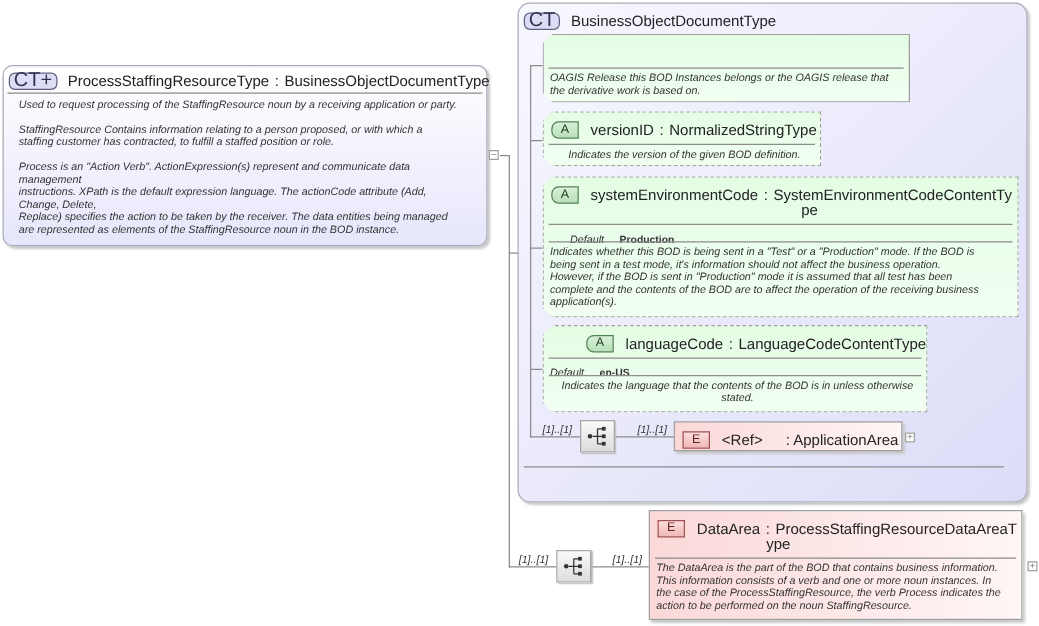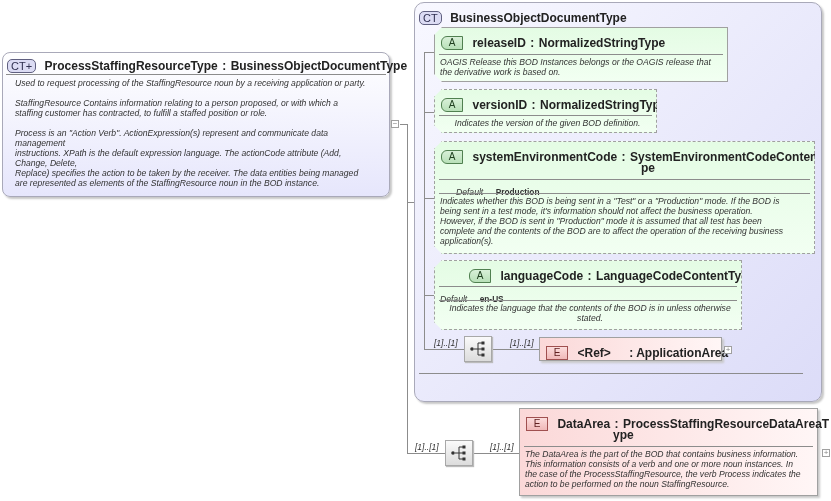--- a/index.html
+++ b/index.html
@@ -4,22 +4,22 @@
 <style>
   html,body{margin:0;padding:0;background:#ffffff;}
   body{width:831px;height:501px;position:relative;overflow:hidden;font-family:"Liberation Sans",sans-serif;}
   .abs{position:absolute;}
   .ln{position:absolute;background:#8c8c8c;}
   .box{position:absolute;box-sizing:border-box;}
   .ct-main{left:2px;top:52px;width:388px;height:145px;border:1px solid #a9a9b9;border-radius:8px;
     background:linear-gradient(to bottom,#ffffff 0%,#e6e6fc 100%);box-shadow:2px 2px 2px #c8c8c8;}
   .ct-base{left:414px;top:2px;width:408px;height:400px;border:1px solid #a9a9b9;border-radius:10px;
     background:linear-gradient(to bottom right,#f8f8ff 0%,#dcdcf8 100%);box-shadow:2px 2px 2px #c8c8c8;}
-  .badge{display:inline-block;border:1px solid #606080;border-radius:5px;font-size:11px;line-height:12px;padding:0 3px;background:#dcdcf4;color:#303050;vertical-align:middle;}
-  .title{font-weight:bold;font-size:12px;color:#222;}
+  .badge{display:inline-block;border:1px solid #606080;border-radius:5px;font-size:16px;line-height:12px;padding:0 3px;background:#dcdcf4;color:#303050;vertical-align:middle;}
+  .title{font-weight:normal;font-size:12px;color:#222;}
   .desc{font-style:italic;font-size:8.6px;line-height:10px;color:#333;white-space:pre-line;}
   .hr{position:absolute;height:1px;background:#8c8c8c;}
   .attr{position:absolute;box-sizing:border-box;background:linear-gradient(to bottom,#e4fce4,#f2fff2);
     clip-path:polygon(8px 0,100% 0,100% 100%,8px 100%,0 calc(100% - 8px),0 8px);}
   .attr.solid{border:1px solid #a0a0a0;box-shadow:2px 2px 2px #c8c8c8;}
   .attr.dashed{border:1px dashed #a0a0a0;}
   .abadge{display:inline-block;width:20px;height:12px;border:1px solid #508050;border-radius:6px 0 0 6px;background:linear-gradient(#d8f0d8,#b8e0b8);
     font-size:10px;line-height:12px;text-align:center;color:#204020;vertical-align:middle;}
   .ebadge{display:inline-block;width:20px;height:12px;border:1px solid #a05050;background:linear-gradient(#fcdcdc,#f0b8b8);
     font-size:10px;line-height:12px;text-align:center;color:#602020;vertical-align:middle;}
@@ -71,26 +71,20 @@
 
 <div class="ln" style="left:424px;top:52px;width:1px;height:298px;"></div>
 <div class="ln" style="left:424px;top:52px;width:10px;height:1px;"></div>
 <div class="ln" style="left:424px;top:112px;width:10px;height:1px;"></div>
 <div class="ln" style="left:424px;top:198px;width:10px;height:1px;"></div>
 <div class="ln" style="left:424px;top:295px;width:10px;height:1px;"></div>
 <div class="ln" style="left:424px;top:349px;width:40px;height:1px;"></div>
 <div class="ln" style="left:492px;top:349px;width:48px;height:1px;"></div>
 
 <div class="attr solid" style="left:434px;top:27px;width:294px;height:55px;">
-  <div class="abs" style="left:6px;top:5px;white-space:nowrap;">
-    <span class="abadge">A</span>
-    <span class="title" style="margin-left:5px;">releaseID</span>
-    <span class="title">:</span>
-    <span class="title">NormalizedStringType</span>
-  </div>
   <div class="hr" style="left:4px;right:4px;top:26px;"></div>
   <div class="abs desc" style="left:5px;top:29px;width:285px;">OAGIS Release this BOD Instances belongs or the OAGIS release that
 the derivative work is based on.</div>
 </div>
 
 <div class="attr dashed" style="left:434px;top:89px;width:223px;height:44px;">
   <div class="abs" style="left:6px;top:5px;white-space:nowrap;">
     <span class="abadge">A</span>
     <span class="title" style="margin-left:5px;">versionID</span>
     <span class="title">:</span>

